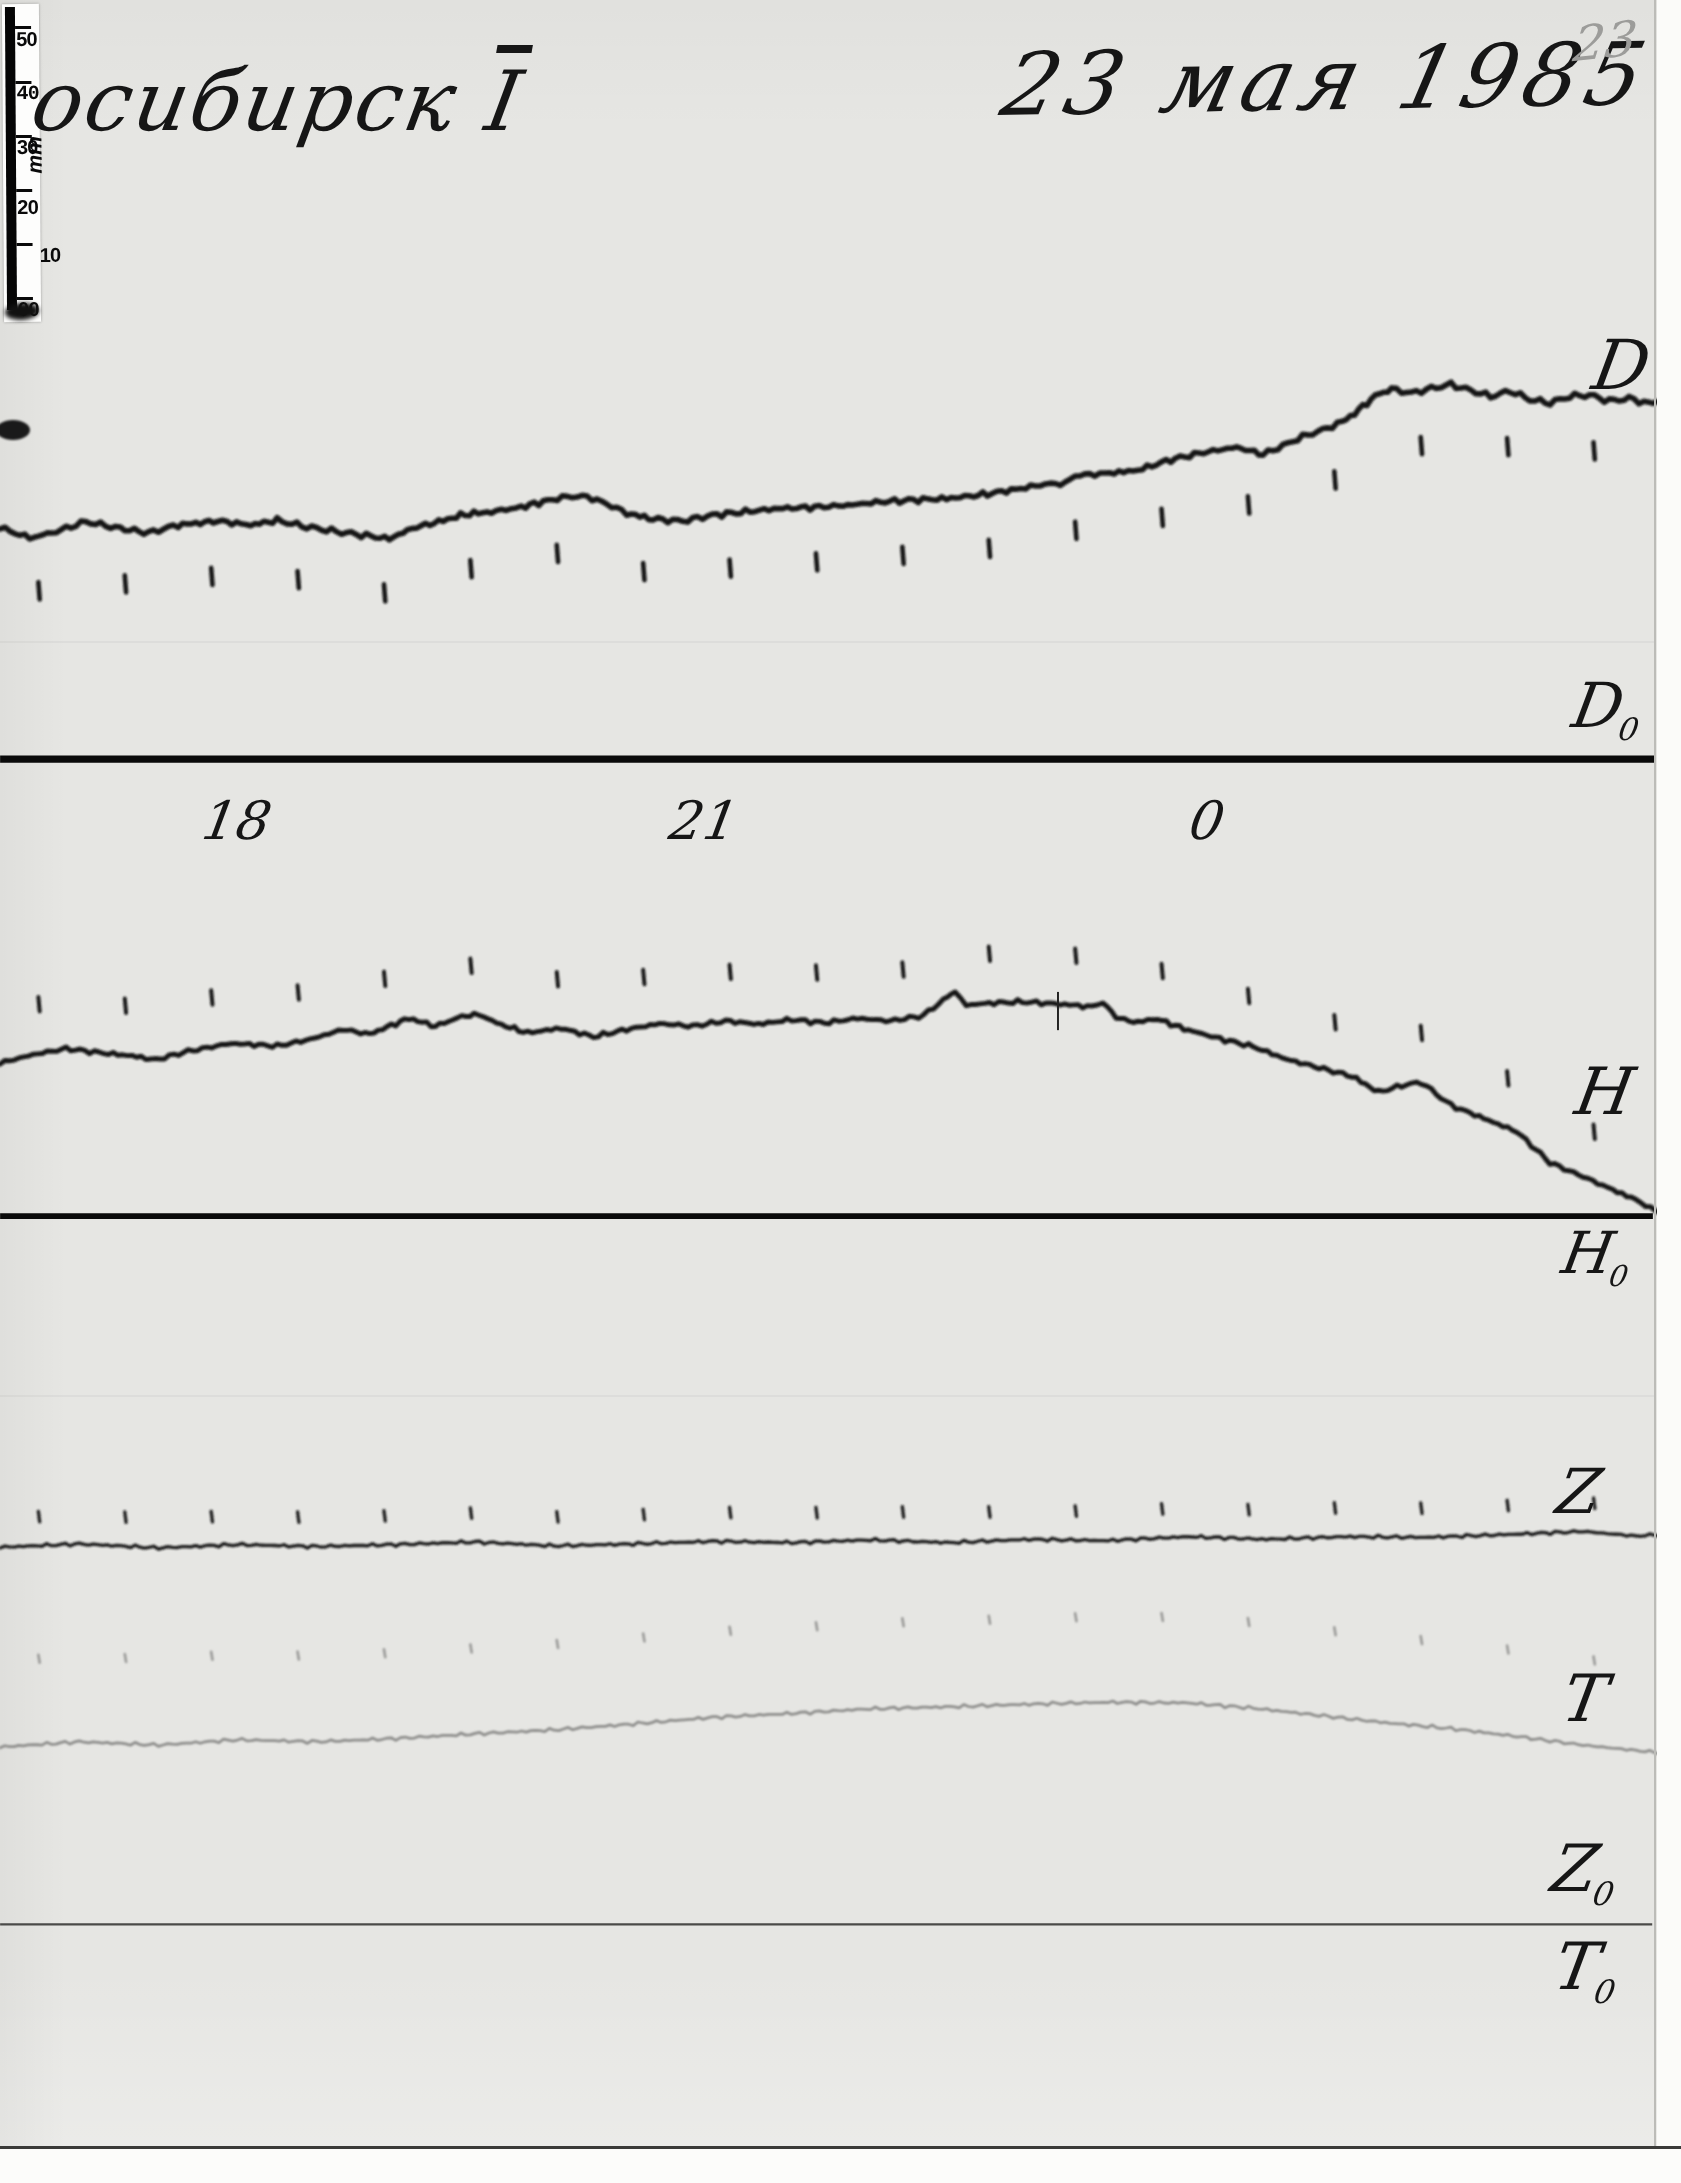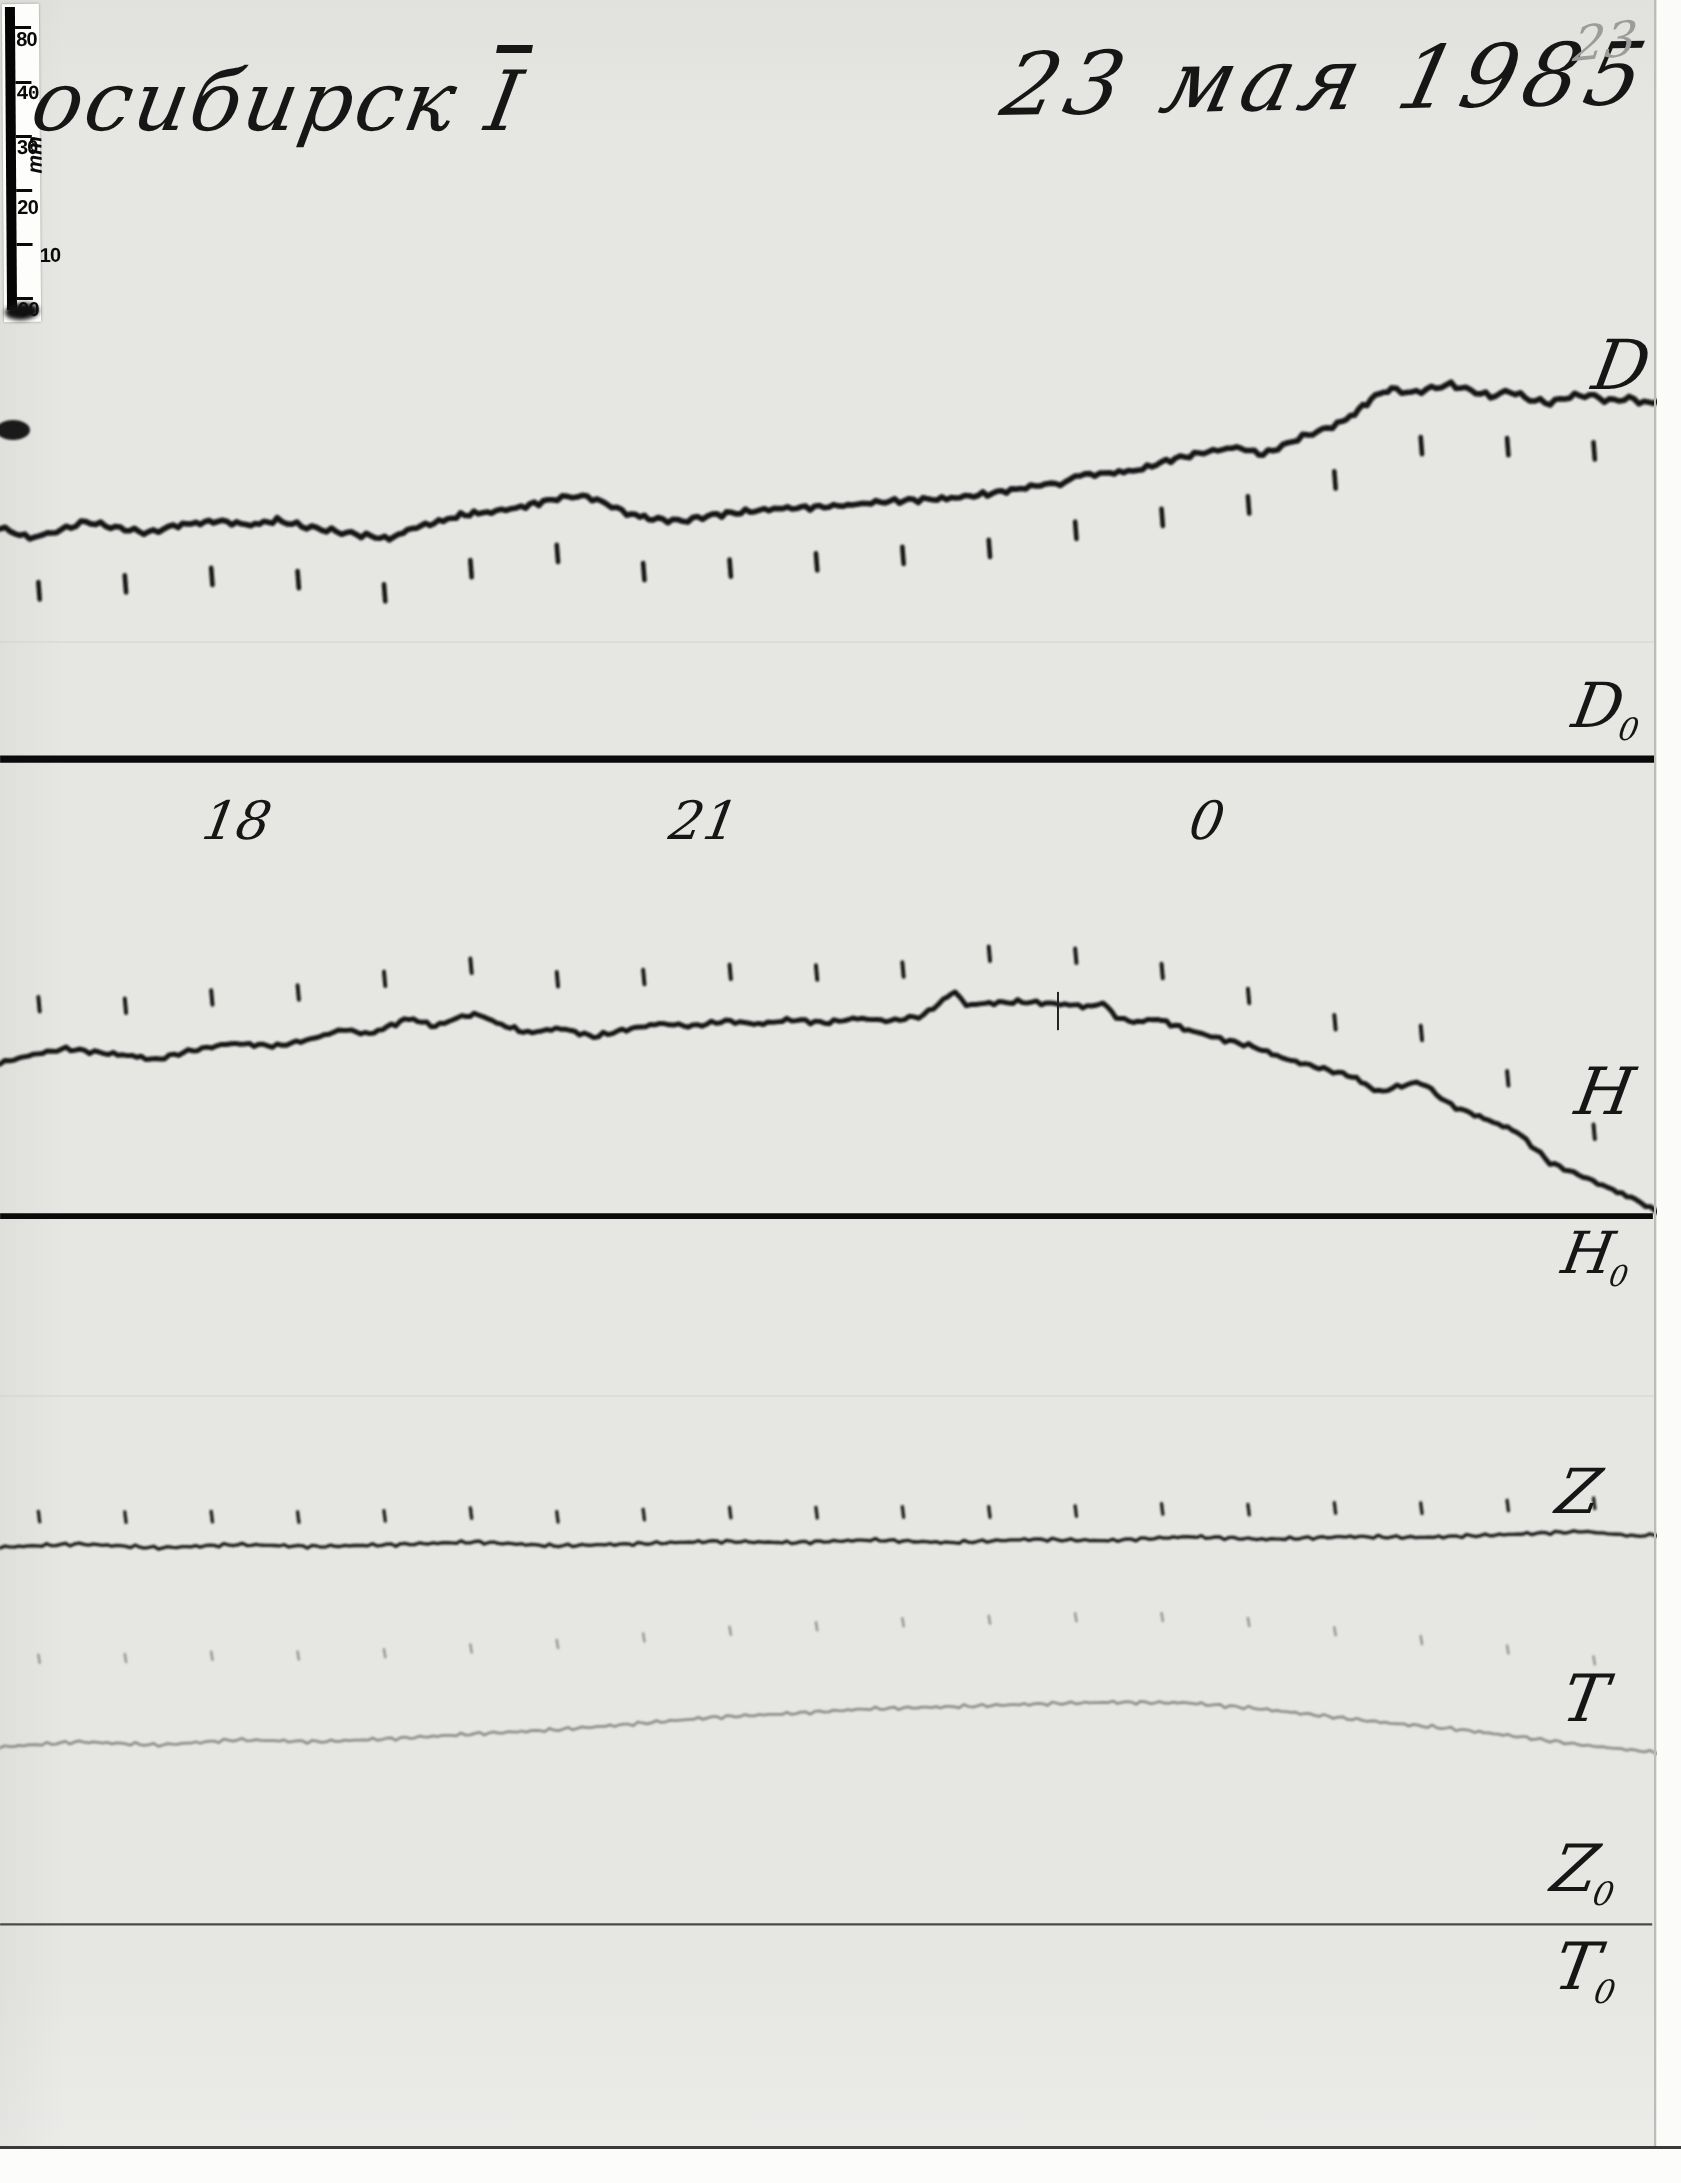--- a/index.html
+++ b/index.html
@@ -157,21 +157,21 @@
 
   <div class="right-margin"></div>
   <div class="right-edge"></div>
   <div class="bottom-edge"></div>
   <div class="bottom-margin"></div>
 
   <div class="scalebar">
     <div class="bar"></div>
     <div id="scale-ticks">
         <div class="tick" style="top: 22.4px;"></div>
-        <div class="ticklabel" style="top: 24px;">80</div>
+        <div class="ticklabel" style="top: 24px;">50</div>
         <div class="tick" style="top: 77px;"></div>
         <div class="ticklabel" style="top: 78px; font-family: Liberation Mono, monospace;">40</div>
         <div class="tick" style="top: 131px;"></div>
         <div class="ticklabel" style="top: 132px;">30</div>
         <div class="tick" style="top: 185px;"></div>
         <div class="ticklabel" style="top: 192px;">20</div>
         <div class="tick" style="top: 239px;"></div>
         <div class="ticklabel" style="top: 240px; margin-left: 22px;">10</div>
         <div class="tick" style="top: 293px;"></div>
         <div class="ticklabel" style="top: 294px;">00</div>

